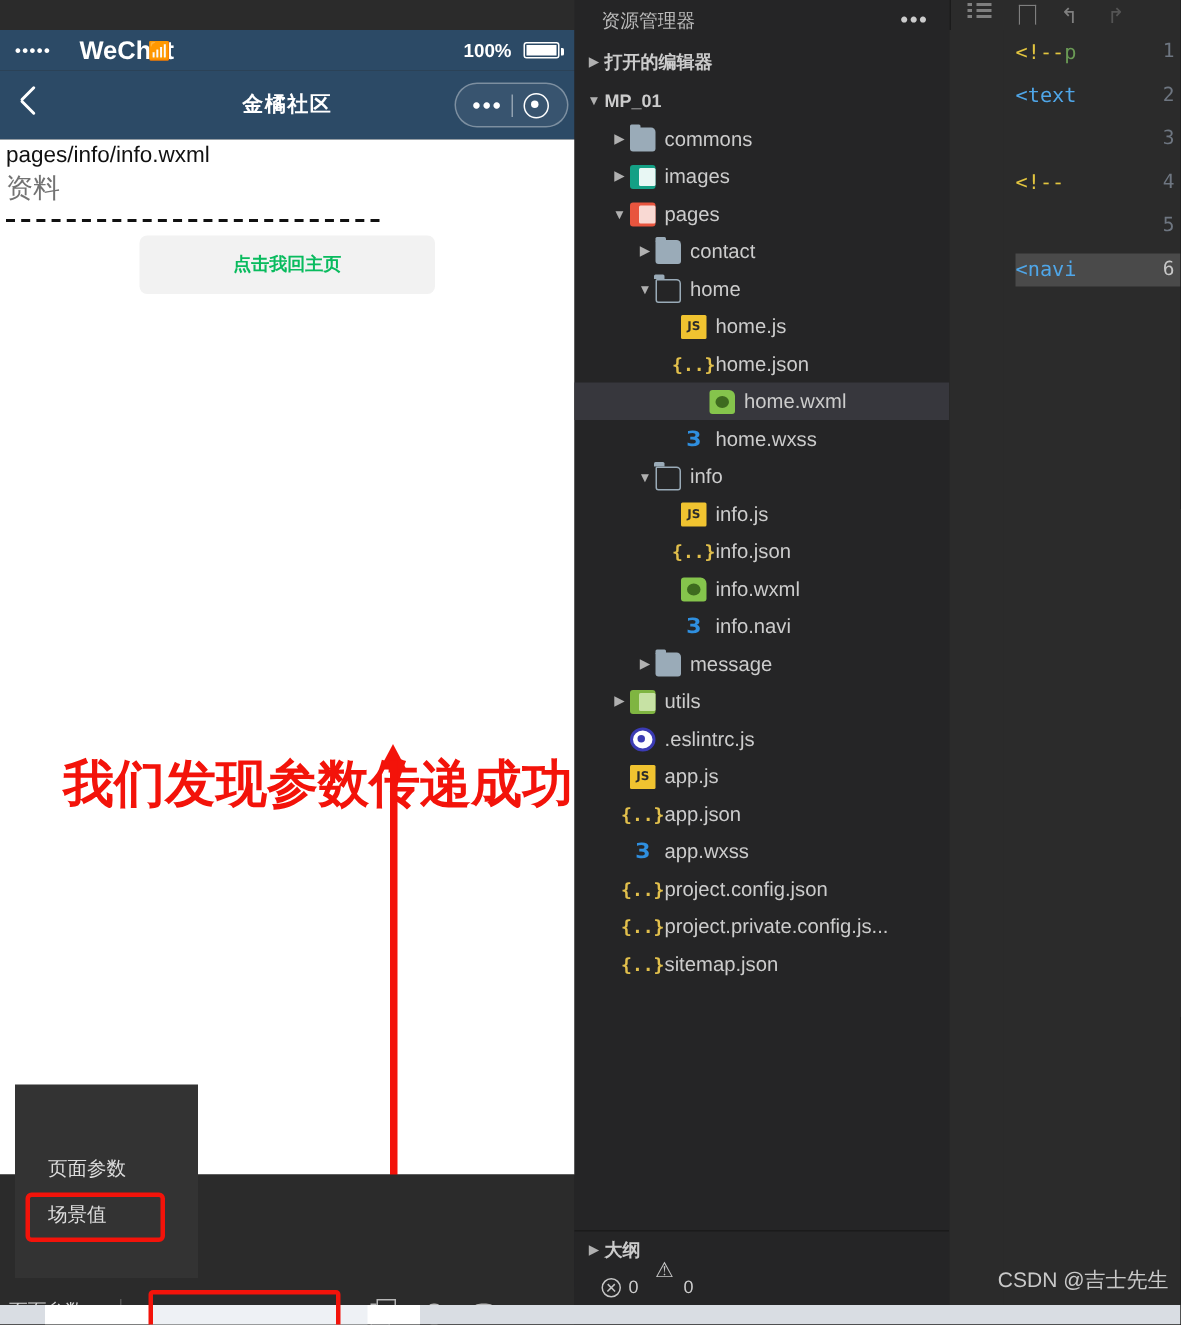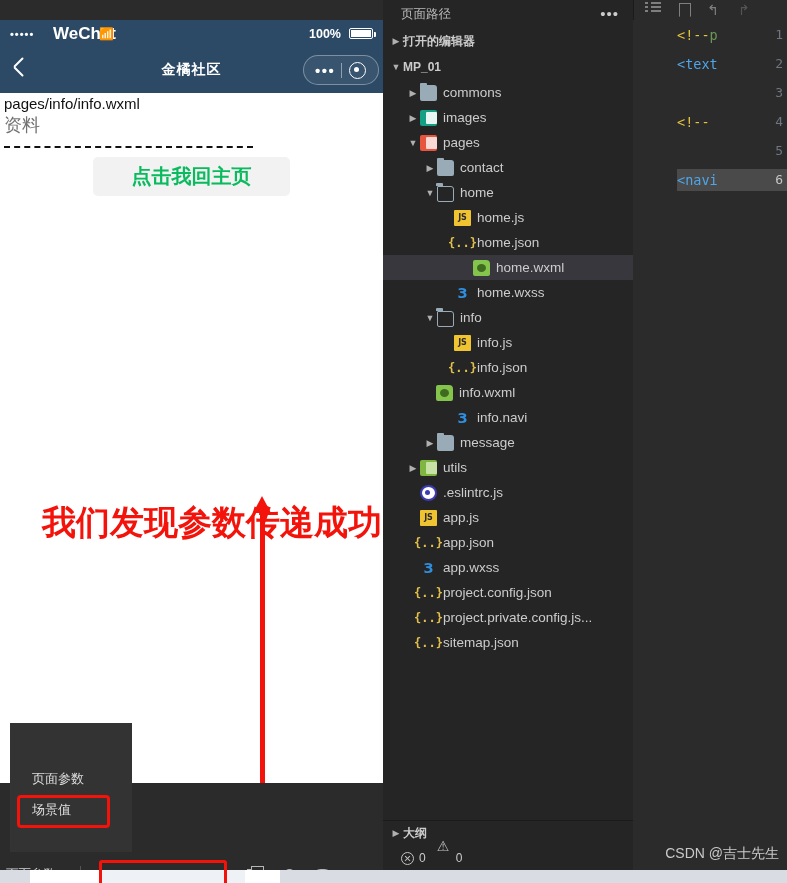--- a/index.html
+++ b/index.html
@@ -84,21 +84,21 @@
   }
   .page-line { font-size:15px; color:#111; padding:2px 4px 0 4px; font-family:"Liberation Sans",sans-serif; }
   .page-line2 { font-size:18px; color:#737373; padding:1px 4px 0 4px;font-family:Liberation Serif, serif; }
   .dashed {
     margin:9px 4px 0 4px; border-top:2px dashed #111; width:249px;
   }
   .home-btn {
     margin:9px auto 0 auto; width:197px; height:39px;
     background:#f2f2f2; border-radius:5px;
     display:flex; align-items:center; justify-content:center;
-    color:#09bb5e; font-size:20px; font-weight:bold;
+    color:#09bb5e; font-size:12px; font-weight:bold;
   }
   .annot {
     position:absolute; left:42px; top:407px;
     color:#f3130a; font-size:34px; font-weight:bold;
     font-family:"DejaVu Sans",sans-serif;
     white-space:nowrap;
   }
   
   .arrow-shaft {
     position:absolute; left:260px; top:487px; width:5px; height:360px;
@@ -429,21 +429,21 @@
         <span class="ic ic-eye"></span>
         <span class="ic-more">•••</span>
       </span>
     </div>
     <div class="sb-hl"></div>
   </div>
 
   <div class="explorer">
 
     <div class="exp-header">
-      <span>页面路径</span>
+      <span>资源管理器</span>
       <span class="dots3">•••</span>
     </div>
 
     <div class="exp-section">
       <span class="caret">▶</span>
       <span>打开的编辑器</span>
     </div>
 
     <div class="exp-section">
       <span class="caret">▼</span>
@@ -504,21 +504,21 @@
         <div class="row" style="padding-left: 57px;">
           <span class="caret"></span>
           <span class="ficon fi-js">JS</span>
           <span class="fname">info.js</span>
         </div>
         <div class="row" style="padding-left: 57px;">
           <span class="caret"></span>
           <span class="ficon fi-json">{..}</span>
           <span class="fname">info.json</span>
         </div>
-        <div class="row" style="padding-left: 39px;">
+        <div class="row" style="padding-left: 57px;">
           <span class="caret"></span>
           <span class="ficon fi-wxml"></span>
           <span class="fname">info.wxml</span>
         </div>
         <div class="row" style="padding-left: 57px;">
           <span class="caret"></span>
           <span class="ficon fi-wxss">З</span>
           <span class="fname">info.navi</span>
         </div>
         <div class="row" style="padding-left: 40px;">

